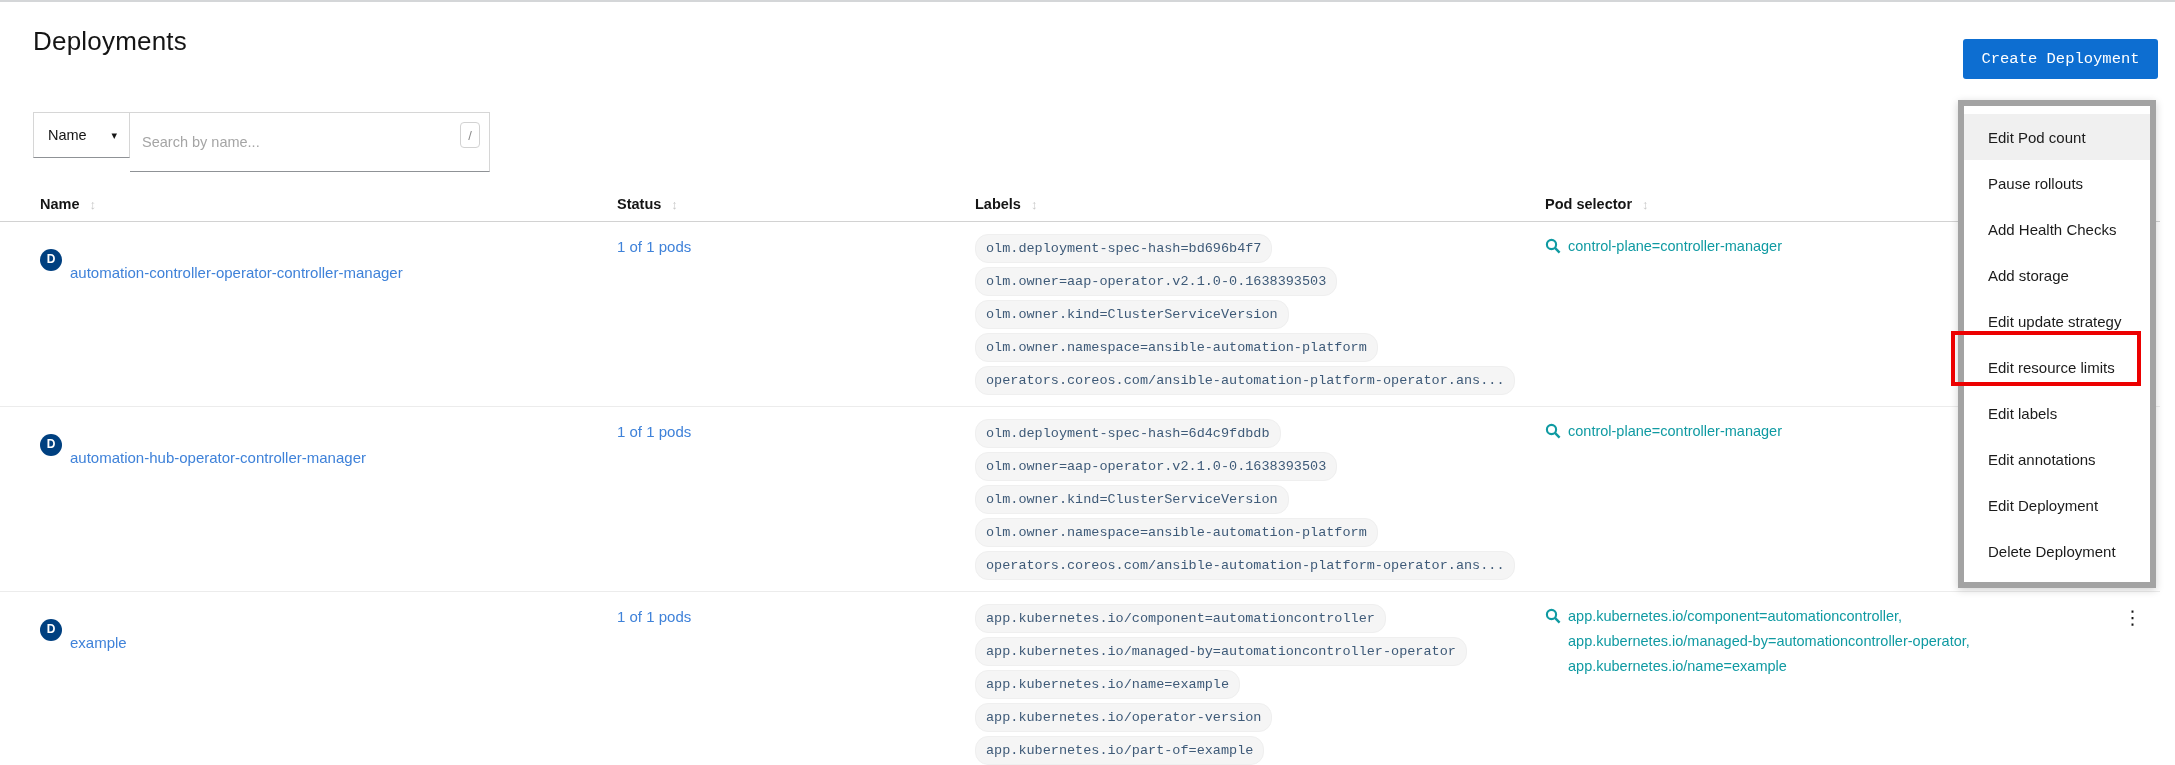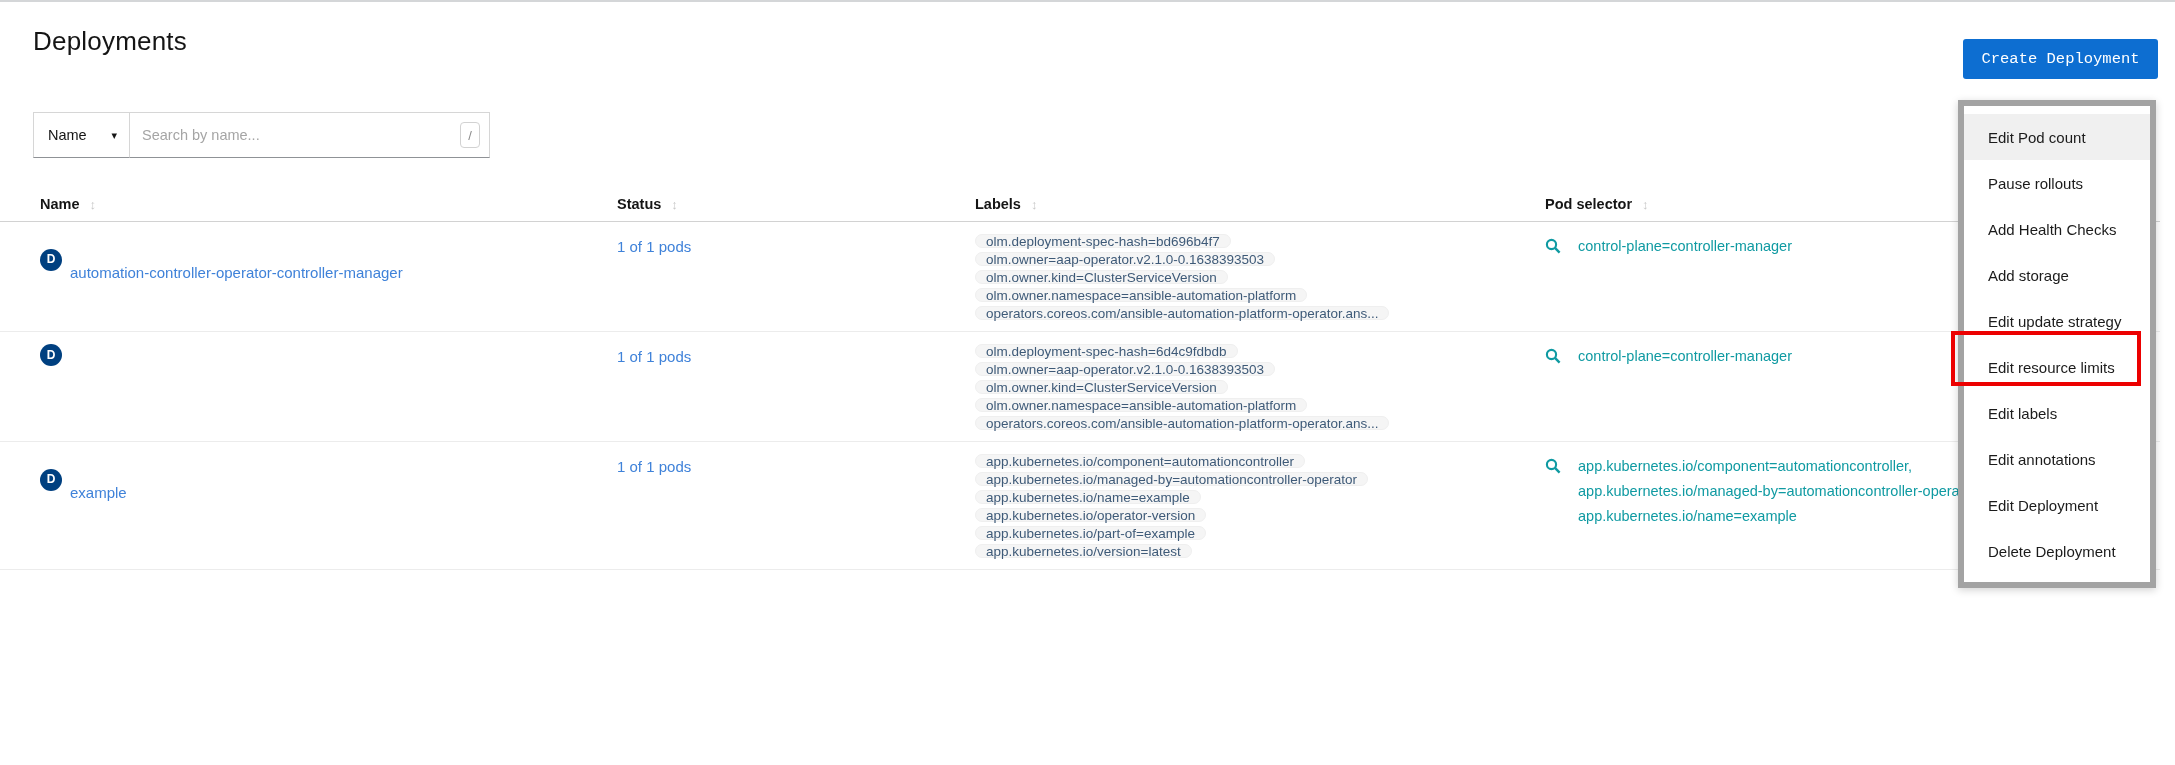--- a/index.html
+++ b/index.html
@@ -21,21 +21,21 @@
   
   .toolbar { position:absolute; left:33px; top:112px; display:flex; height:46px; }
   .filter-toggle {
     width:97px; background:#fff; border:1px solid #d6d6d6; border-bottom-color:#8f9296;
     display:flex; align-items:center; justify-content:space-between; padding:0 12px 0 14px;
     font-size:14.5px; color:#151515; cursor:pointer;
   }
   .filter-toggle .caret { font-size:11px; color:#151515; }
   .search-wrap { position:relative; width:360px; }
   .search-wrap input {
-    width:100%; height:46px; border:1px solid #d6d6d6; border-left:none; border-bottom-color:#8f9296;
+    width:100%; height:60px; border:1px solid #d6d6d6; border-left:none; border-bottom-color:#8f9296;
     padding:0 44px 0 12px; font-size:14.5px; font-family:inherit; color:#151515; outline:none;
   }
   .search-wrap input::placeholder { color:#a5a5a5; }
   .slash-hint {
     position:absolute; right:10px; top:10px; width:20px; height:26px; border:1px solid #d2d2d2;
     border-radius:4px; color:#8a8a8a; font-size:13px; display:flex; align-items:center; justify-content:center;
   }
 
   
   .tbl { position:absolute; left:0; top:190px; width:2160px; }
@@ -49,25 +49,25 @@
   .row { border-bottom:1px solid #ececec; padding-top:12px; padding-bottom:11px; }
   .cell-name { display:flex; align-items:center; gap:8px; line-height:25px; }
   .badge {
     width:22px; height:22px; border-radius:50%; background:var(--badge-navy,#004080); color:#fff;
     font-size:12px; font-weight:700; display:flex; align-items:center; justify-content:center; flex:0 0 22px;
   }
   a.link { color:var(--link-blue,#3f82d9); text-decoration:none; font-size:15px; cursor:pointer;margin-top:26px; }
   .cell-status { line-height:25px; }
   .labels { display:flex; flex-direction:column; align-items:flex-start; gap:4px; }
   .pill {
-    background:#f5f5f5; border:1px solid #efefef; border-radius:13px; height:14px;
+    background:#f5f5f5; border:1px solid #efefef; border-radius:13px; height:29px;
     padding:0 10px; font-size:13.5px; color:var(--label-text,#3e5a78); display:flex; align-items:center;
-    white-space:nowrap; cursor:pointer;
-  }
-  .cell-selector { display:flex; align-items:flex-start; gap:17px; color:var(--selector-teal,#0f9aa2); }
+    white-space:nowrap; cursor:pointer;font-family:Liberation Mono, monospace;
+  }
+  .cell-selector { display:flex; align-items:flex-start; gap:7px; color:var(--selector-teal,#0f9aa2); }
   .selector-text { font-size:14.5px; line-height:25px; white-space:pre-line; color:var(--selector-teal,#0f9aa2); text-decoration:none; cursor:pointer; }
   .mag { flex:0 0 16px; margin-top:4px; }
   .kebab { justify-self:center; margin-top:1px; font-size:19px; letter-spacing:0; color:#151515; line-height:25px; cursor:pointer; background:none; border:none; font-family:inherit; }
 
   
   .menu {
     position:absolute; left:1958px; top:100px; width:198px; background:#fff; z-index:5;
     box-shadow:0 2px 8px rgba(3,3,3,.18); border:6px solid #a3a3a3; padding:8px 0;
   }
   .menu-item {
@@ -144,20 +144,21 @@
           <line x1="10.2" y1="10.2" x2="14.6" y2="14.6" stroke="currentColor" stroke-width="2.4"></line>
         </svg>
         <a class="selector-text">control-plane=controller-manager</a>
       </div>
       <button class="kebab">⋮</button>
     </div>
 
     <div class="tr row">
       <div class="cell-name">
         <span class="badge">D</span>
+        <a class="link">automation-hub-operator-controller-manager</a>
       </div>
       <div class="cell-status">
         <a class="link">1 of 1 pods</a>
       </div>
       <div class="labels">
         <span class="pill">olm.deployment-spec-hash=6d4c9fdbdb</span>
         <span class="pill">olm.owner=aap-operator.v2.1.0-0.1638393503</span>
         <span class="pill">olm.owner.kind=ClusterServiceVersion</span>
         <span class="pill">olm.owner.namespace=ansible-automation-platform</span>
         <span class="pill">operators.coreos.com/ansible-automation-platform-operator.ans...</span>

